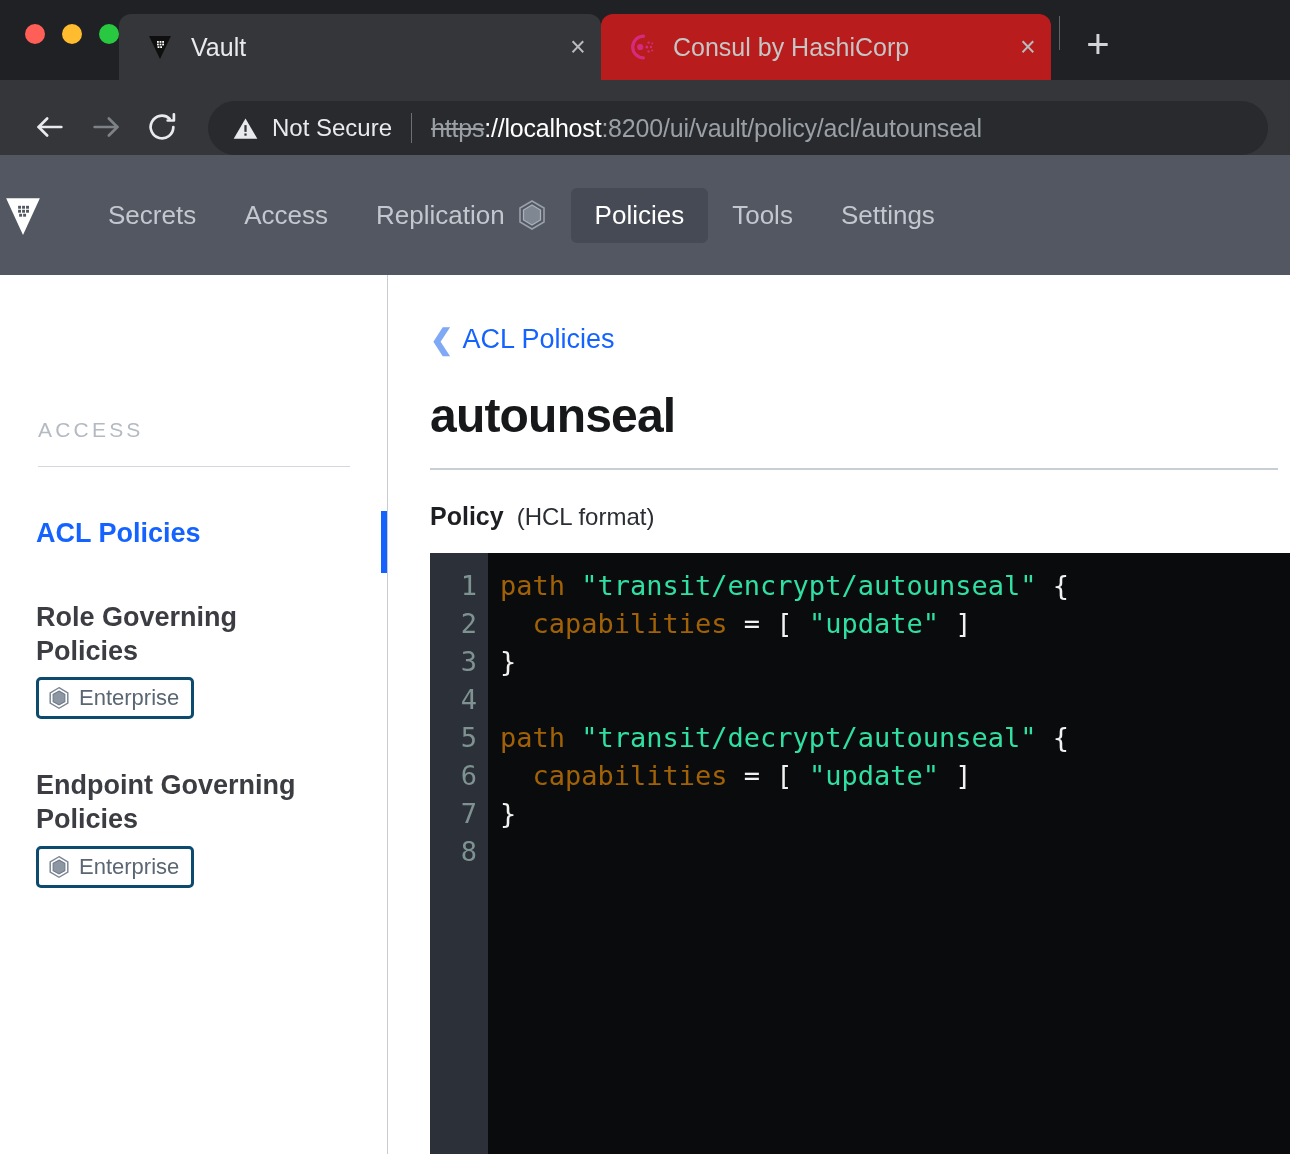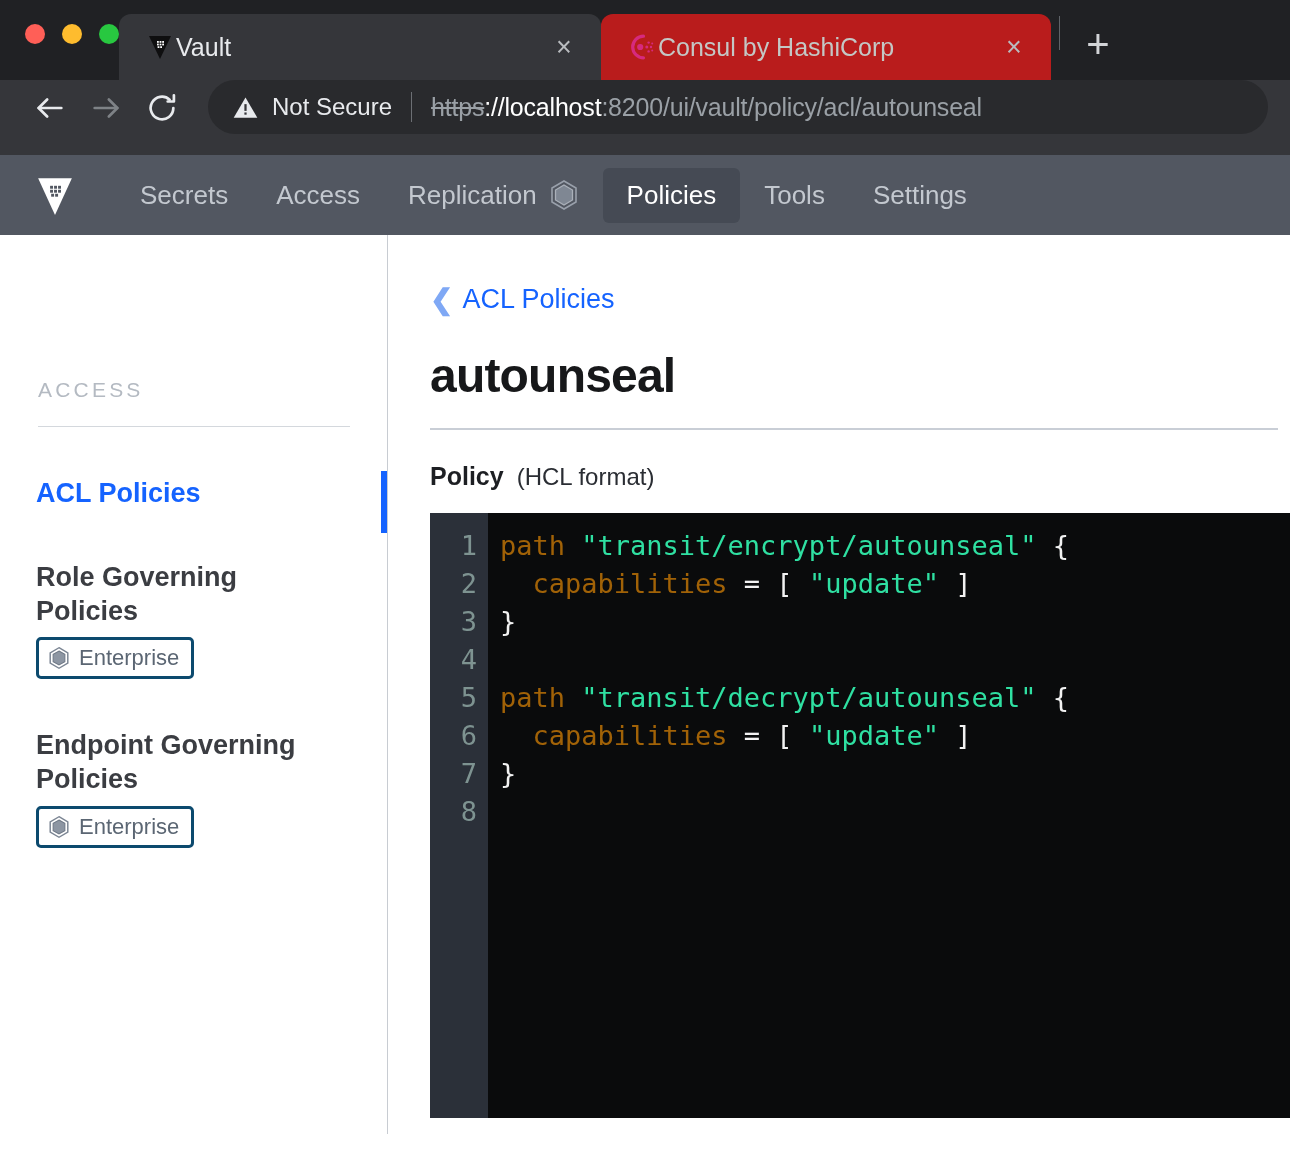--- a/index.html
+++ b/index.html
@@ -34,22 +34,22 @@
   }
   .tl-dot { width: 20px; height: 20px; border-radius: 50%; }
   .tl-red   { background: #ff5f57; }
   .tl-amber { background: #febc2e; }
   .tl-green { background: #28c840; }
 
   .tab {
     height: 66px;
     display: flex;
     align-items: center;
-    gap: 1px;
-    padding: 0 22px 0 26px;
+    gap: 16px;
+    padding: 0 8px 0 26px;
     border-radius: 12px 12px 0 0;
     position: relative;
     min-width: 0;
   }
   .tab.active { background: #35363a; width: 482px; }
   .tab.inactive { background: #b91c1c; width: 450px; }
 
   .tab-title {
     font-size: 25px;
     color: #e8eaed;
@@ -91,21 +91,21 @@
     line-height: 1;
     margin: 0 0 10px 10px;
     border-radius: 50%;
   }
 
   
   .toolbar {
     height: 75px;
     background: #35363a;
     display: flex;
-    align-items: flex-start;
+    align-items: flex-end;
     padding: 0 22px;
     gap: 0;
   }
   .nav-btn {
     width: 56px; height: 56px;
     display: flex; align-items: center; justify-content: center;
     border-radius: 50%;
     flex: none;
   }
   .nav-btn svg { display: block; }
@@ -138,25 +138,24 @@
     font-size: 25px;
     color: #9aa0a6;
     white-space: nowrap;
     letter-spacing: -0.2px;
   }
   .url-scheme { text-decoration: line-through; color: #9aa0a6; }
   .url-host { color: #ffffff; }
 
   
   .vault-nav {
-    height: 80px;
+    height: 120px;
     background: #525761;
     display: flex;
     align-items: center;
-    padding-left: 32px;
     gap: 0;
   }
   .vault-logo {
     width: 46px; height: 46px;
     flex: none;
     margin-right: 38px;
     display: flex; align-items: center; justify-content: center;
   }
   .nav-link {
     font-size: 26px;

